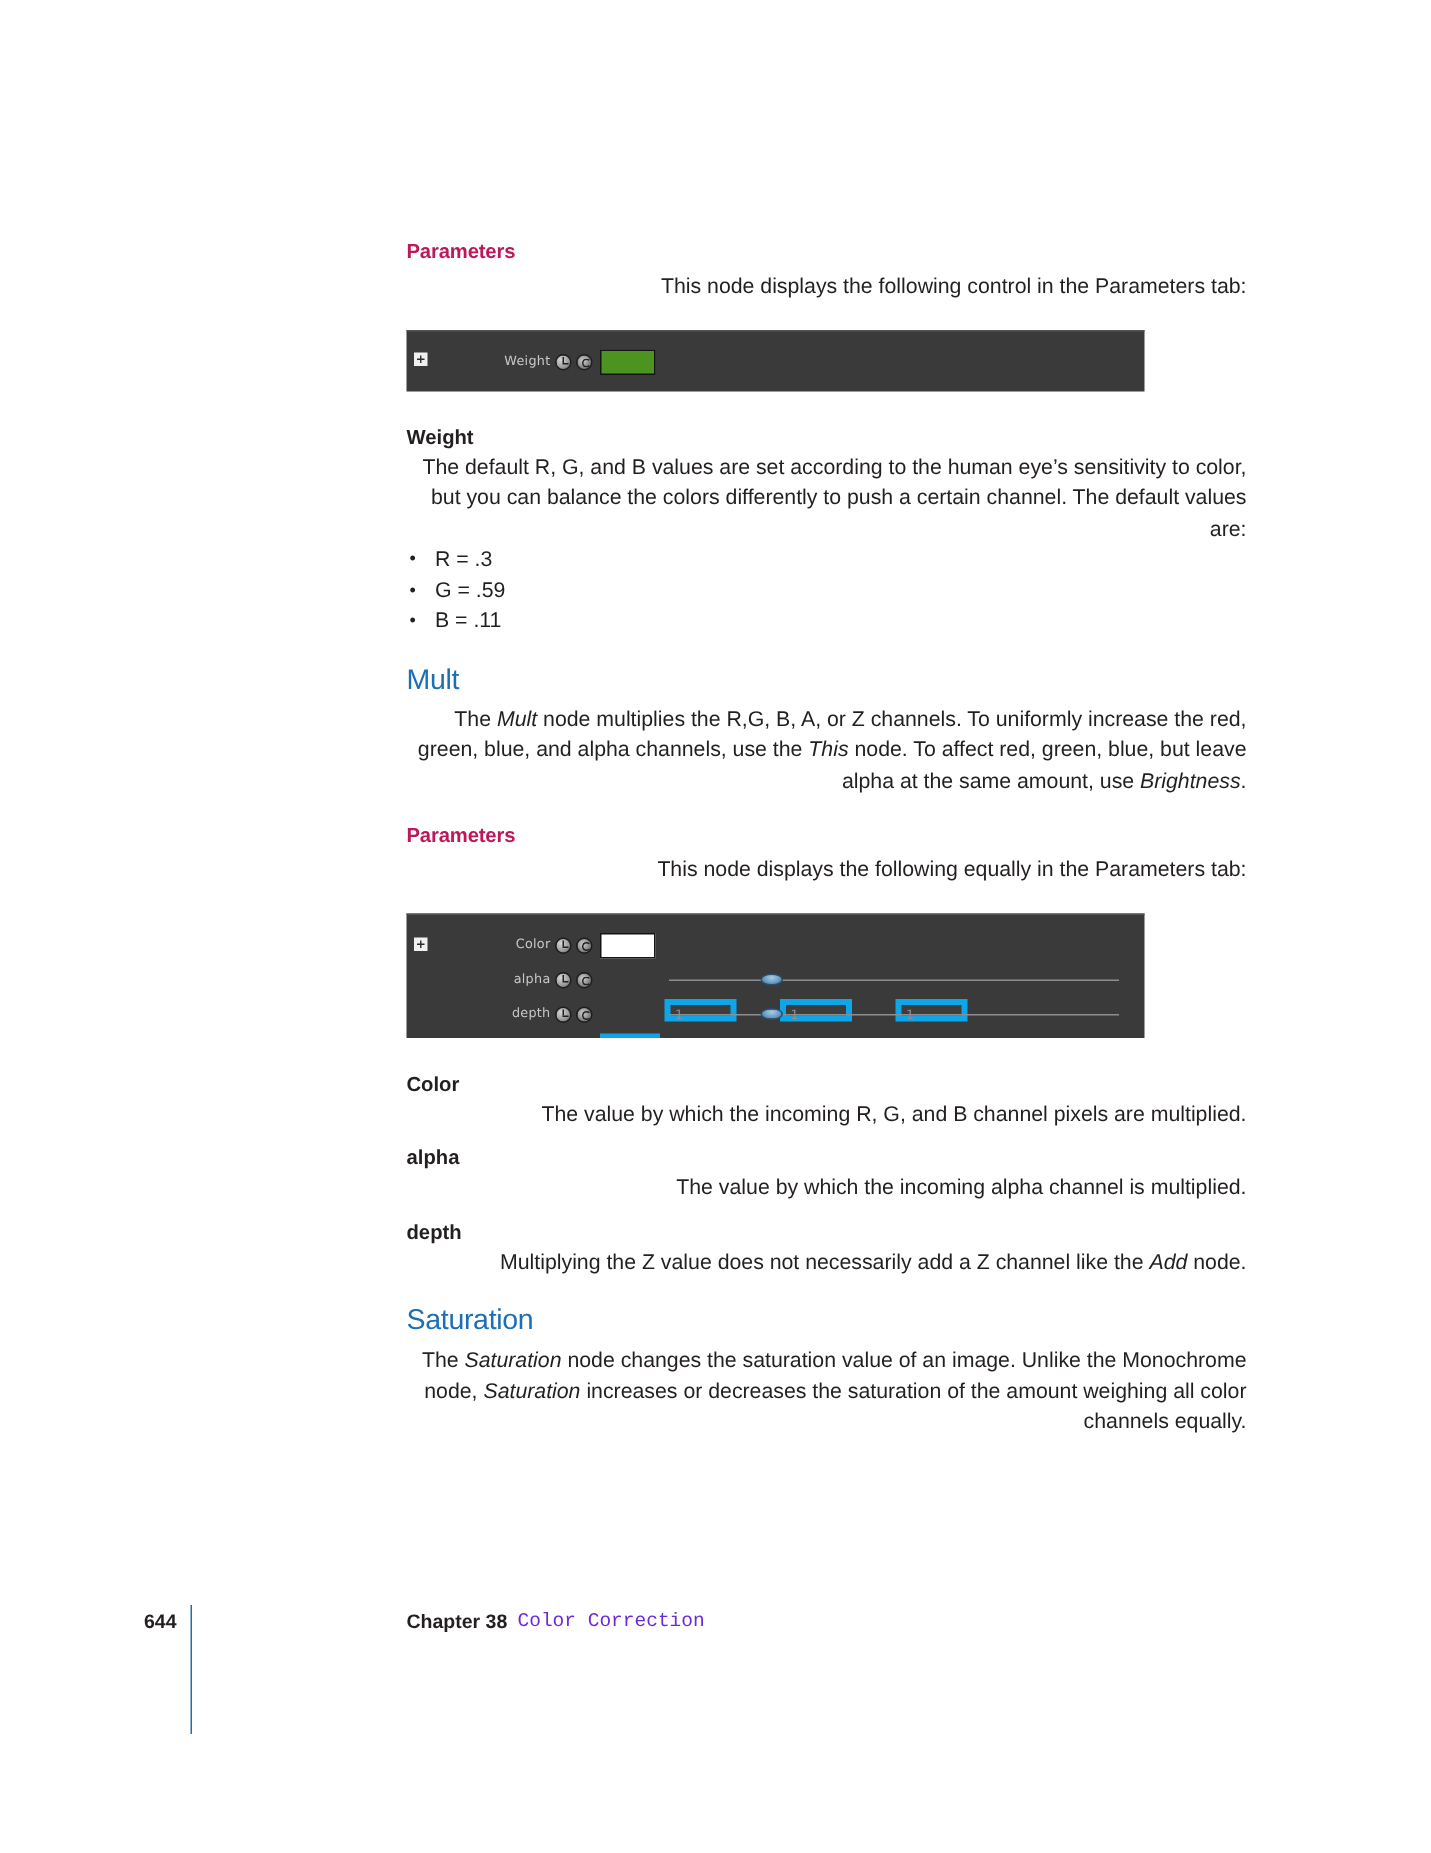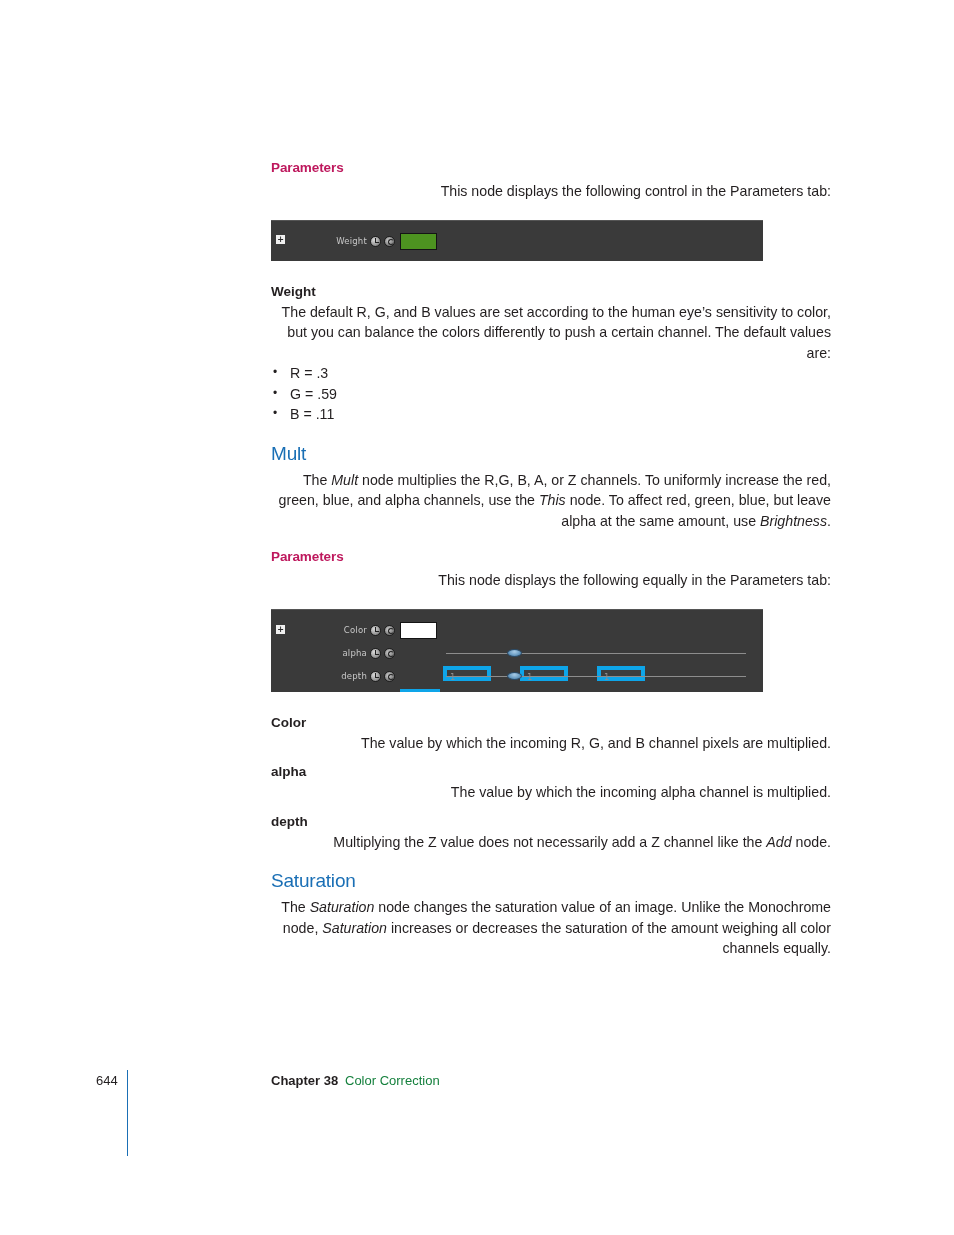--- a/index.html
+++ b/index.html
@@ -216,21 +216,21 @@
     left: 0;
     top: 1060px;
     width: 954px;
     height: 120px;
   }
   .folio {
     position: absolute;
     left: 96px;
     top: 13px;
     font-size: 13px;
-    font-weight: normal;
+    font-weight: bold;
     color: #231f20;
   }
   .folio-rule {
     position: absolute;
     left: 127px;
     top: 10px;
     width: 1px;
     height: 86px;
     background: #1a6fb5;
   }
@@ -240,21 +240,22 @@
     top: 13px;
     font-size: 13px;
     font-weight: bold;
     color: #231f20;
   }
   .footer-title {
     position: absolute;
     left: 345px;
     top: 13px;
     font-size: 13px;
-    color: #15803d;
+    color: #6d28d9;
+    font-family: Liberation Mono, monospace;
   }
 </style>
 </head>
 <body>
 
 <div class="page">
   <div class="content">
 
     <h3 class="blue-head">Parameters</h3>
     <p class="body">This node displays the following control in the Parameters tab:</p>

